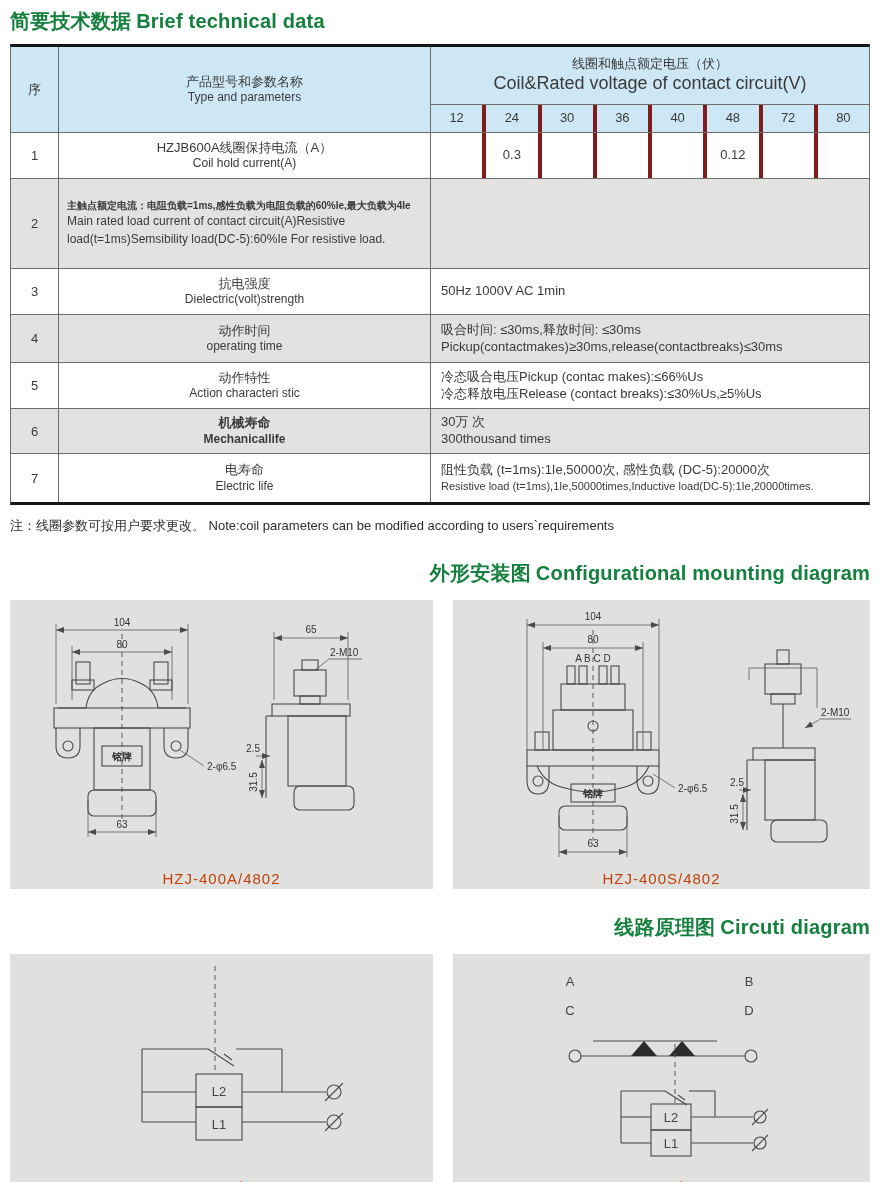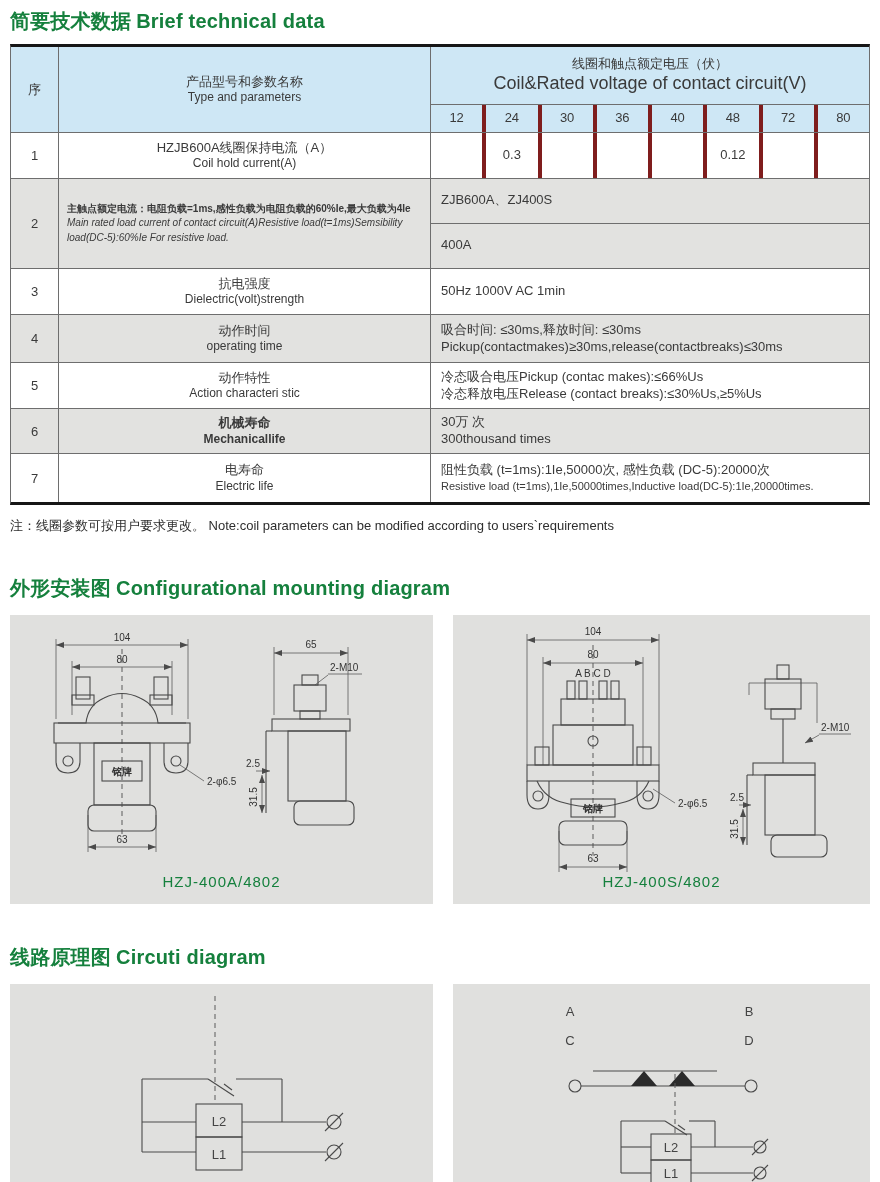--- a/index.html
+++ b/index.html
@@ -36,42 +36,42 @@
   .v-cols { height: 27px; display:flex; }
   .v-col { flex:1; display:flex; align-items:center; justify-content:center; border-right:4px solid #7f1d1d; }
   .v-col:last-child { border-right:none; }
   .r1 { height: 46px; }
   .r1 .c-val { padding-left:0; flex-direction:row; }
   .r1 .v-col { height:100%; }
   .gray { background:#e2e2e0; }
   .r2 { height: 90px; }
   .r2 .c-name { align-items:flex-start; text-align:left; padding: 4px 8px; justify-content:center; }
   .r2 .zh { font-weight: bold; font-size: 10px; line-height:1.35; }
-  .r2 .en { font-size: 10px; line-height:1.5;font-style:italic; }
+  .r2 .en { font-size: 12px; line-height:1.5; }
   .r2 .c-val { padding-left:0; }
   .v-half { height:45px; display:flex; align-items:center; padding-left:10px; }
   .v-half:first-child { border-bottom:1px solid #6e6e6e; }
   .r3 { height: 46px; } .r4 { height: 48px; } .r5 { height: 46px; } .r6 { height: 45px; } .r7 { height: 48px; }
   .r6 .c-name { font-weight: bold; }
   .small-en { font-size: 11px; }
   .note { margin-top: 12px; font-size: 13px; color:#2e2e2e; }
 
   
-  .h2 { margin-top: 40px; }
+  .h2 { margin-top: 25px; text-align: right; }
   .panels { display:flex; margin-top: 13px; }
   .panel { background:#e0e0de; position:relative; }
   .panel + .panel { margin-left: 20px; }
   .p-mount-l { width: 423px; height: 289px; }
   .p-mount-r { width: 417px; height: 289px; }
   .p-circ-l  { width: 423px; height: 243px; }
   .p-circ-r  { width: 417px; height: 243px; }
   .panel svg { display:block; }
   .caption {
-    position:absolute; left:0; right:0; bottom: 14px;
-    text-align:center; font-size: 15px; color:#15803d; letter-spacing:1px;
+    position:absolute; left:0; right:0; bottom: 2px;
+    text-align:center; font-size: 15px; color:#c2410c; letter-spacing:1px;
   }
   
   .ln   { stroke:#4a4a4a; stroke-width:1.1; fill:none; }
   .thin { stroke:#5a5a5a; stroke-width:0.8; fill:none; }
   .dash { stroke:#5a5a5a; stroke-width:1; fill:none; stroke-dasharray:5 4; }
   .dtext { font-size:10px; fill:#333; text-anchor:middle; font-family:"Liberation Sans",sans-serif; }
   .dtext.start { text-anchor:start; }
   .npl { font-size:10px; fill:#333; text-anchor:middle; font-weight:bold; }
   .ctext { font-size:13px; fill:#444; text-anchor:middle; }
   .fillb { fill:#2b2b2b; stroke:none; }
@@ -127,24 +127,20 @@
         <div class="v-col"></div>
         <div class="v-col"></div>
       </div>
     </div>
 
     <div class="trow r2 gray">
       <div class="c-seq">2</div>
       <div class="c-name">
         <span class="zh">主触点额定电流：电阻负载=1ms,感性负载为电阻负载的60%Ie,最大负载为4Ie</span>
         <span class="en">Main rated load current of contact circuit(A)Resistive load(t=1ms)Semsibility load(DC-5):60%Ie For resistive load.</span>
-      </div>
-      <div class="c-val">
-        <div class="v-half">ZJB600A、ZJ400S</div>
-        <div class="v-half">400A</div>
       </div>
     </div>
 
     <div class="trow r3">
       <div class="c-seq">3</div>
       <div class="c-name">
         <span>抗电强度</span>
         <span class="en">Dielectric(volt)strength</span>
       </div>
       <div class="c-val">

